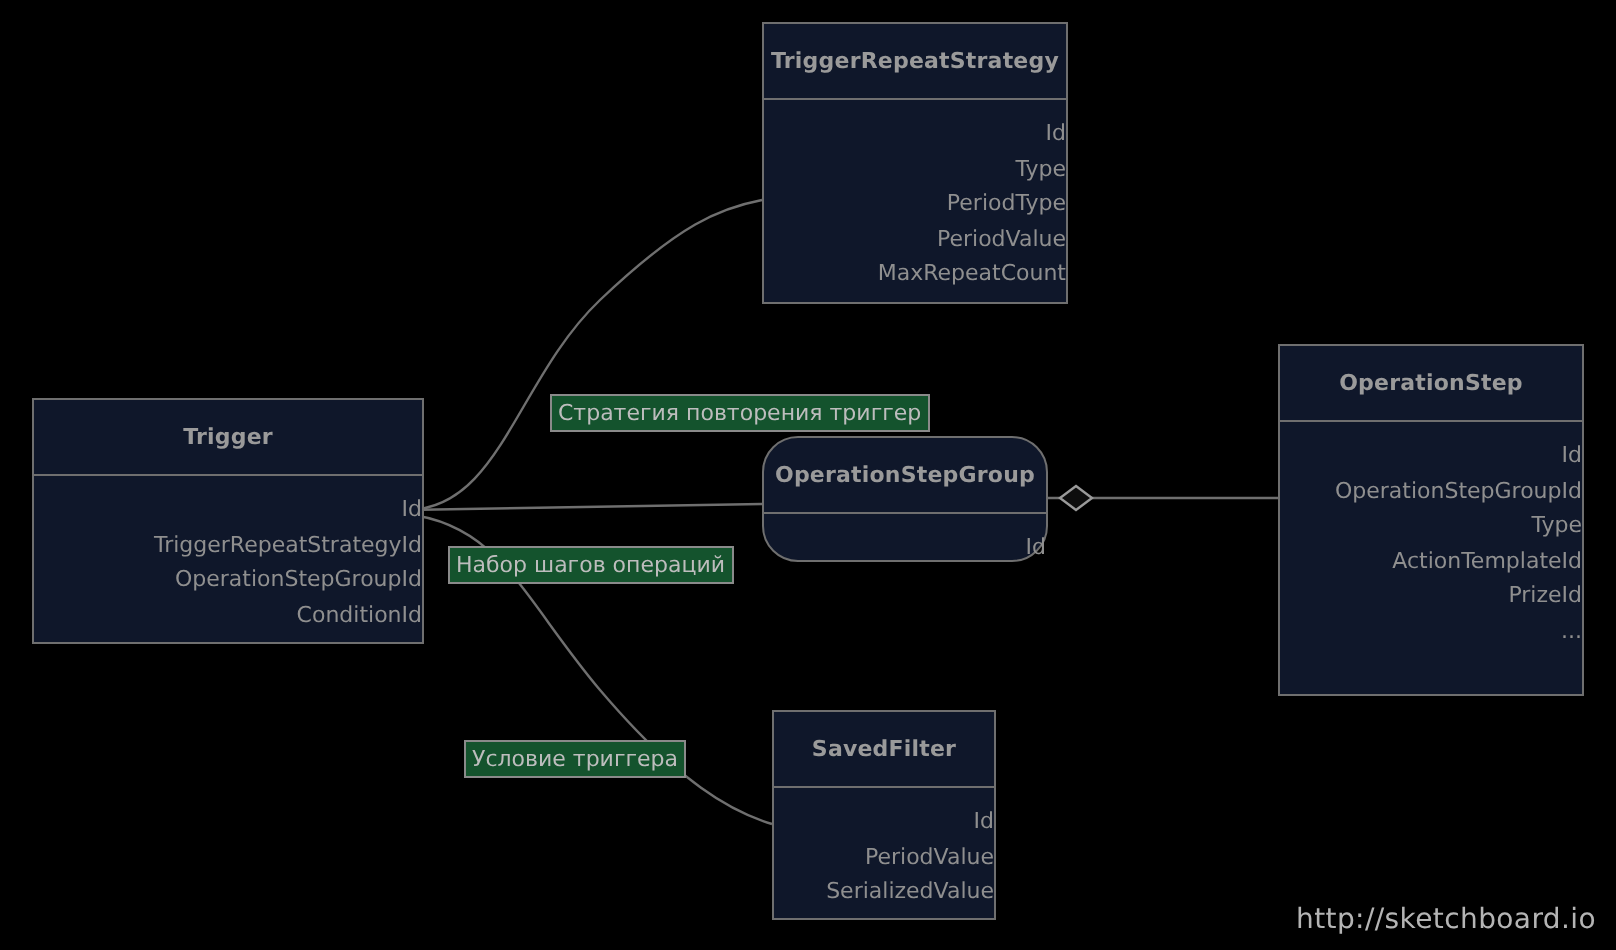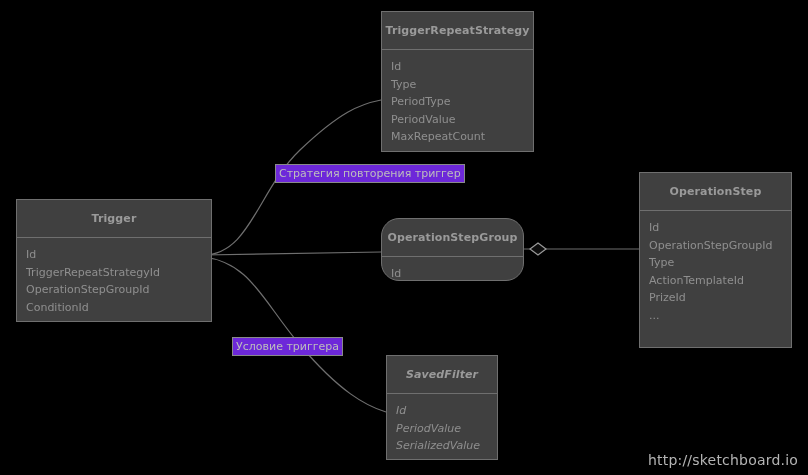--- a/index.html
+++ b/index.html
@@ -19,55 +19,57 @@
     position: absolute;
     left: 0;
     top: 0;
     width: 808px;
     height: 475px;
     pointer-events: none;
   }
   .entity {
     position: absolute;
     border: 1px solid #6f6f6f;
-    background: #404040;
+    background: #0f172a;
     box-sizing: border-box;
   }
   .entity-title {
     height: 37px;
     line-height: 37px;
     text-align: center;
     font-weight: bold;
     font-size: 11px;
     color: #9a9a9a;
     border-bottom: 1px solid #6f6f6f;
     letter-spacing: 0.1px;
     overflow: hidden;
     white-space: nowrap;
   }
   .entity-fields {
     padding: 8px 0 8px 0;
+    text-align: right;
   }
   .field {
     font-size: 11px;
     color: #8f8f8f;
     line-height: 17.5px;
     padding-left: 9px;
     white-space: nowrap;
     overflow: hidden;
   }
   .edge-label {
     position: absolute;
     border: 1px solid #8a8a8a;
-    background: #6d28d9;
+    background: #14532d;
     color: #bdbdbd;
     font-size: 11px;
     line-height: 15px;
     padding: 1px 3px 1px 3px;
     white-space: nowrap;
+    margin-top: 33px;
   }
   .watermark {
     position: absolute;
     right: 10px;
     bottom: 7px;
     color: #b4b4b4;
     font-size: 14px;
     letter-spacing: 0.2px;
     white-space: nowrap;
   }
@@ -113,21 +115,21 @@
     </div>
   </div>
 
   <div class="entity" style="left:381px; top:218px; width:143px; height:63px;border-radius:18px;">
     <div class="entity-title">OperationStepGroup</div>
     <div class="entity-fields">
       <div class="field">Id</div>
     </div>
   </div>
 
-  <div class="entity" style="left:386px; top:355px; width:112px; height:105px;font-style:italic;">
+  <div class="entity" style="left:386px; top:355px; width:112px; height:105px;">
     <div class="entity-title">SavedFilter</div>
     <div class="entity-fields">
       <div class="field">Id</div>
       <div class="field">PeriodValue</div>
       <div class="field">SerializedValue</div>
     </div>
   </div>
 
   <div class="entity" style="left:639px; top:172px; width:153px; height:176px;">
     <div class="entity-title">OperationStep</div>
@@ -135,16 +137,17 @@
       <div class="field">Id</div>
       <div class="field">OperationStepGroupId</div>
       <div class="field">Type</div>
       <div class="field">ActionTemplateId</div>
       <div class="field">PrizeId</div>
       <div class="field">...</div>
     </div>
   </div>
 
   <div class="edge-label" style="left:275px; top:164px;">Стратегия повторения триггер</div>
+  <div class="edge-label" style="left:224px; top:240px;">Набор шагов операций</div>
   <div class="edge-label" style="left:232px; top:337px;">Условие триггера</div>
 
   <div class="watermark">http://sketchboard.io</div>
 </div>
 
 </body></html>

